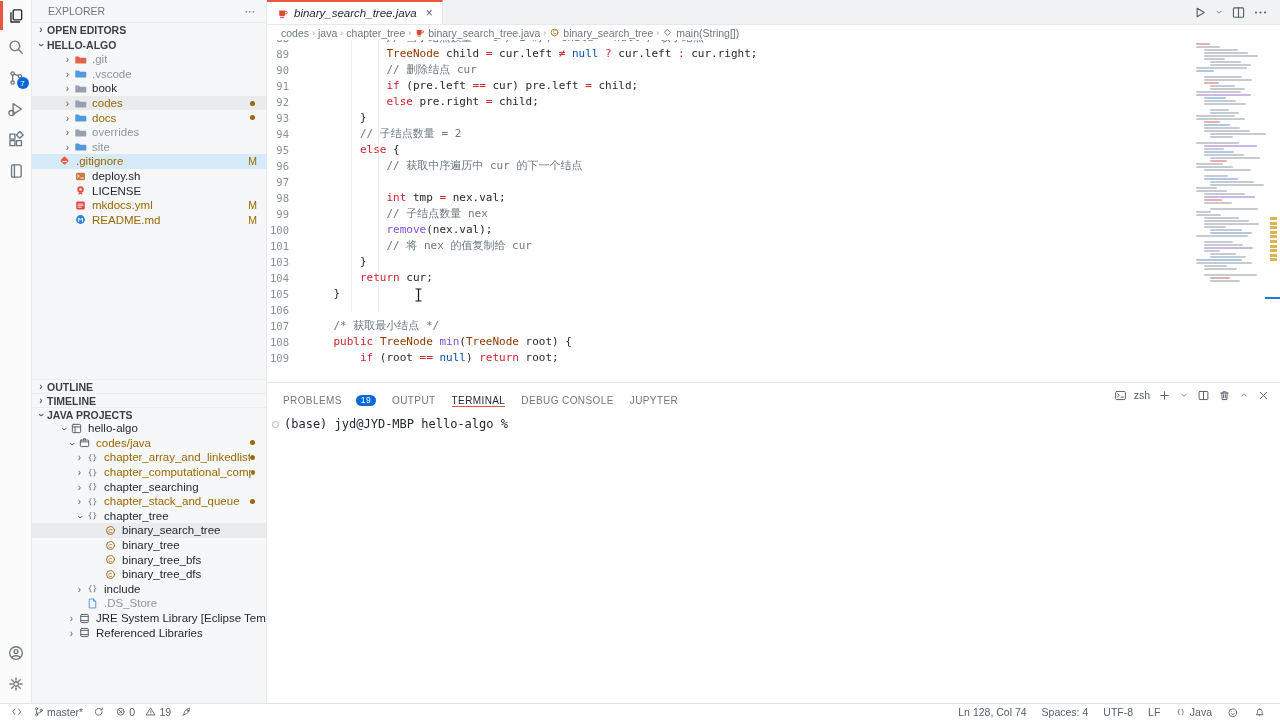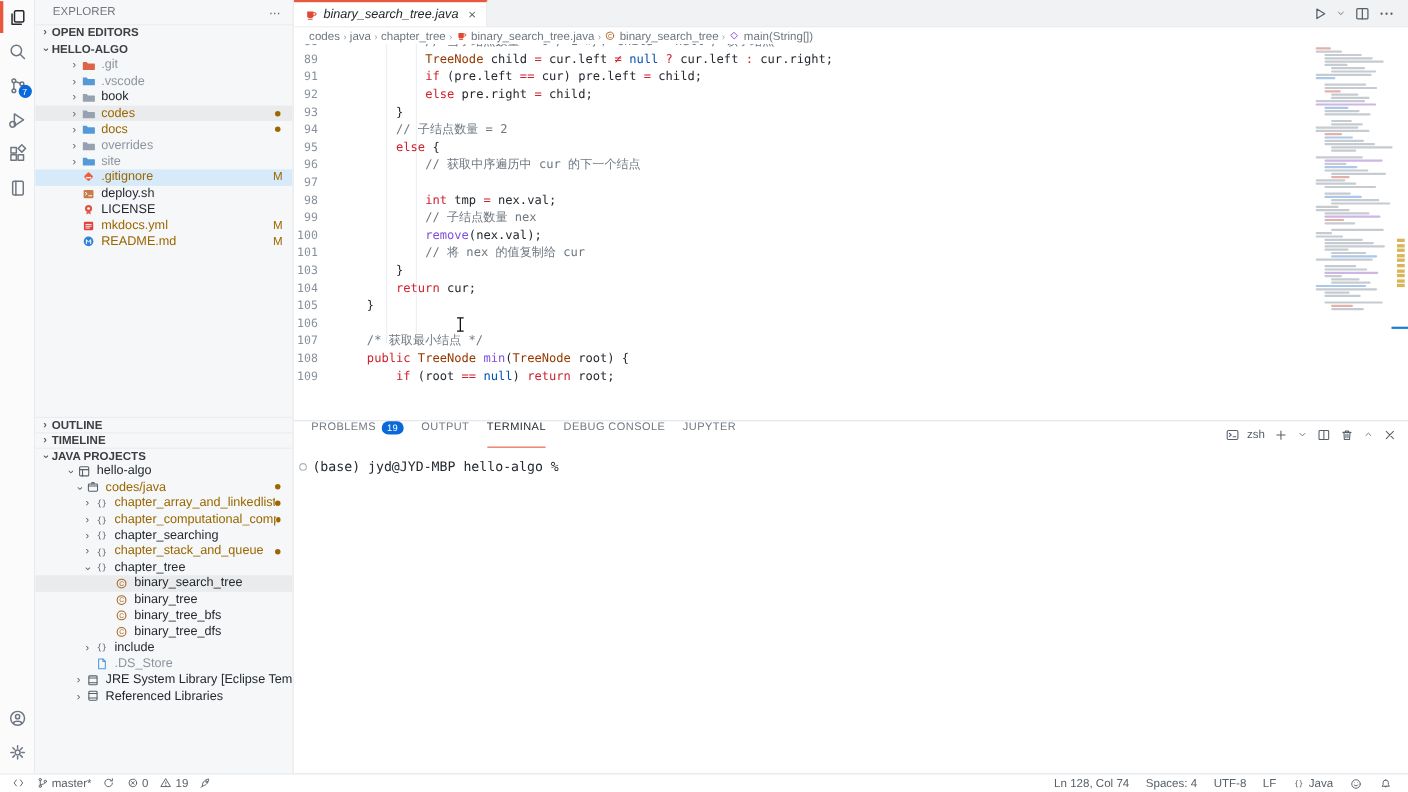--- a/index.html
+++ b/index.html
@@ -67,21 +67,21 @@
   .minimap{position:absolute;top:2px;right:16px;width:70px;z-index:2}
   .mm-line{height:2px;margin-top:1px;border-radius:1px;background:#c6cbd1}
   .overview{position:absolute;top:0;right:0;width:15px;bottom:0;z-index:3}
   .ov-warn{position:absolute;right:3px;width:7px;height:3px;background:#cfa22e;opacity:.8}
   .ov-cursor{position:absolute;right:0;width:15px;height:2px;background:#1a7fd4}
 
   
   .panel{flex:1;border-top:1px solid #e1e4e8;display:flex;flex-direction:column;background:#fff;min-height:0}
   .panel-header{height:24px;display:flex;align-items:center;padding:0 10px 0 16px;flex:none}
   .ptab{font-size:10px;letter-spacing:.4px;color:#6e7781;margin-right:16px;height:24px;display:flex;
-        align-items:flex-start;gap:5px;border-bottom:1.5px solid transparent;cursor:pointer}
+        align-items:flex-end;gap:14px;border-bottom:1.5px solid transparent;cursor:pointer}
   .ptab.active{color:#24292f;border-bottom-color:var(--accent)}
   .pbadge{background:var(--badge);color:#fff;font-size:8.5px;border-radius:8px;padding:1.5px 5px;line-height:1}
   .panel-actions{margin-left:auto;display:flex;align-items:center;gap:8px;color:#57606a;font-size:10.5px}
   .terminal{padding:9px 0 0 5px;font:12px/16px "DejaVu Sans Mono",monospace;color:#24292f;display:flex;align-items:center;gap:5px}
   .term-circle{width:7px;height:7px;border:1px solid #aab2ba;border-radius:50%;flex:none}
 
   
   .statusbar{height:17px;background:#fff;border-top:1px solid #e1e4e8;display:flex;align-items:center;
              font-size:10.5px;color:#57606a;padding:0 10px 0 6px;flex:none}
   .sb-item{display:flex;align-items:center;gap:3px;padding:0 5px;cursor:pointer;white-space:nowrap}
@@ -235,21 +235,21 @@
           <div class="row dim " style="padding-left:30px">
    <span class="chevslot"><span class="chev">›</span></span>
    <span class="ic">
               <svg width="13" height="13" viewBox="0 0 16 16" fill="none" stroke="#57606a" stroke-width="1.2" stroke-linecap="round" stroke-linejoin="round">
                 <path d="M1.6 4.2h4.3l1.4 1.7h7.1a.7.7 0 0 1 .7.7v5.7a.7.7 0 0 1-.7.7H2.3a.7.7 0 0 1-.7-.7z" fill="#549ad8" stroke="none"></path>
               </svg>
             </span>
    <span class="lbl">site</span>
 
  </div>
-          <div class="row mod selblue" style="padding-left:30px">
+          <div class="row mod selblue" style="padding-left:14px">
    <span class="chevslot"></span>
    <span class="ic">
               <svg width="13" height="13" viewBox="0 0 16 16" fill="none" stroke="#57606a" stroke-width="1.2" stroke-linecap="round" stroke-linejoin="round">
                 <rect x="3.4" y="3.4" width="7.6" height="7.6" rx="1.4" transform="rotate(45 8 8)" fill="#ef5b3c" stroke="none"></rect>
                 <circle cx="6.2" cy="8" r=".9" fill="#fff" stroke="none"></circle>
                 <circle cx="10" cy="8" r=".9" fill="#fff" stroke="none"></circle>
                 <path d="M7.1 8h2" stroke="#fff"></path>
               </svg>
             </span>
    <span class="lbl">.gitignore</span>
@@ -562,20 +562,21 @@
             </svg>
             <span>main(String[])</span>
           </span>
         </div>
       <div class="editor-body">
         <div class="guide g1"></div>
         <div class="guide g2"></div>
         <div class="code" id="code">
             <div class="cline"><span class="ln">88</span><span><span class="tk-c">            // 当子结点数量 = 0 / 1 时， child = null / 该子结点</span></span></div>
             <div class="cline"><span class="ln">89</span><span><span class="tk-p">            </span><span class="tk-t">TreeNode</span><span class="tk-p"> child </span><span class="tk-o">=</span><span class="tk-p"> cur.left </span><span class="tk-o">≠</span><span class="tk-p"> </span><span class="tk-n">null</span><span class="tk-p"> </span><span class="tk-o">?</span><span class="tk-p"> cur.left </span><span class="tk-o">:</span><span class="tk-p"> cur.right;</span></span></div>
+            <div class="cline"><span class="ln">90</span><span><span class="tk-p">            </span><span class="tk-c">// 删除结点 cur</span></span></div>
             <div class="cline"><span class="ln">91</span><span><span class="tk-p">            </span><span class="tk-k">if</span><span class="tk-p"> (pre.left </span><span class="tk-o">==</span><span class="tk-p"> cur) pre.left </span><span class="tk-o">=</span><span class="tk-p"> child;</span></span></div>
             <div class="cline"><span class="ln">92</span><span><span class="tk-p">            </span><span class="tk-k">else</span><span class="tk-p"> pre.right </span><span class="tk-o">=</span><span class="tk-p"> child;</span></span></div>
             <div class="cline"><span class="ln">93</span><span><span class="tk-p">        }</span></span></div>
             <div class="cline"><span class="ln">94</span><span><span class="tk-p">        </span><span class="tk-c">// 子结点数量 = 2</span></span></div>
             <div class="cline"><span class="ln">95</span><span><span class="tk-p">        </span><span class="tk-k">else</span><span class="tk-p"> {</span></span></div>
             <div class="cline"><span class="ln">96</span><span><span class="tk-p">            </span><span class="tk-c">// 获取中序遍历中 cur 的下一个结点</span></span></div>
             <div class="cline"><span class="ln">97</span></div>
             <div class="cline"><span class="ln">98</span><span><span class="tk-p">            </span><span class="tk-k">int</span><span class="tk-p"> tmp </span><span class="tk-o">=</span><span class="tk-p"> nex.val;</span></span></div>
             <div class="cline"><span class="ln">99</span><span><span class="tk-p">            </span><span class="tk-c">// 子结点数量 nex</span></span></div>
             <div class="cline"><span class="ln">100</span><span><span class="tk-p">            </span><span class="tk-f">remove</span><span class="tk-p">(nex.val);</span></span></div>

